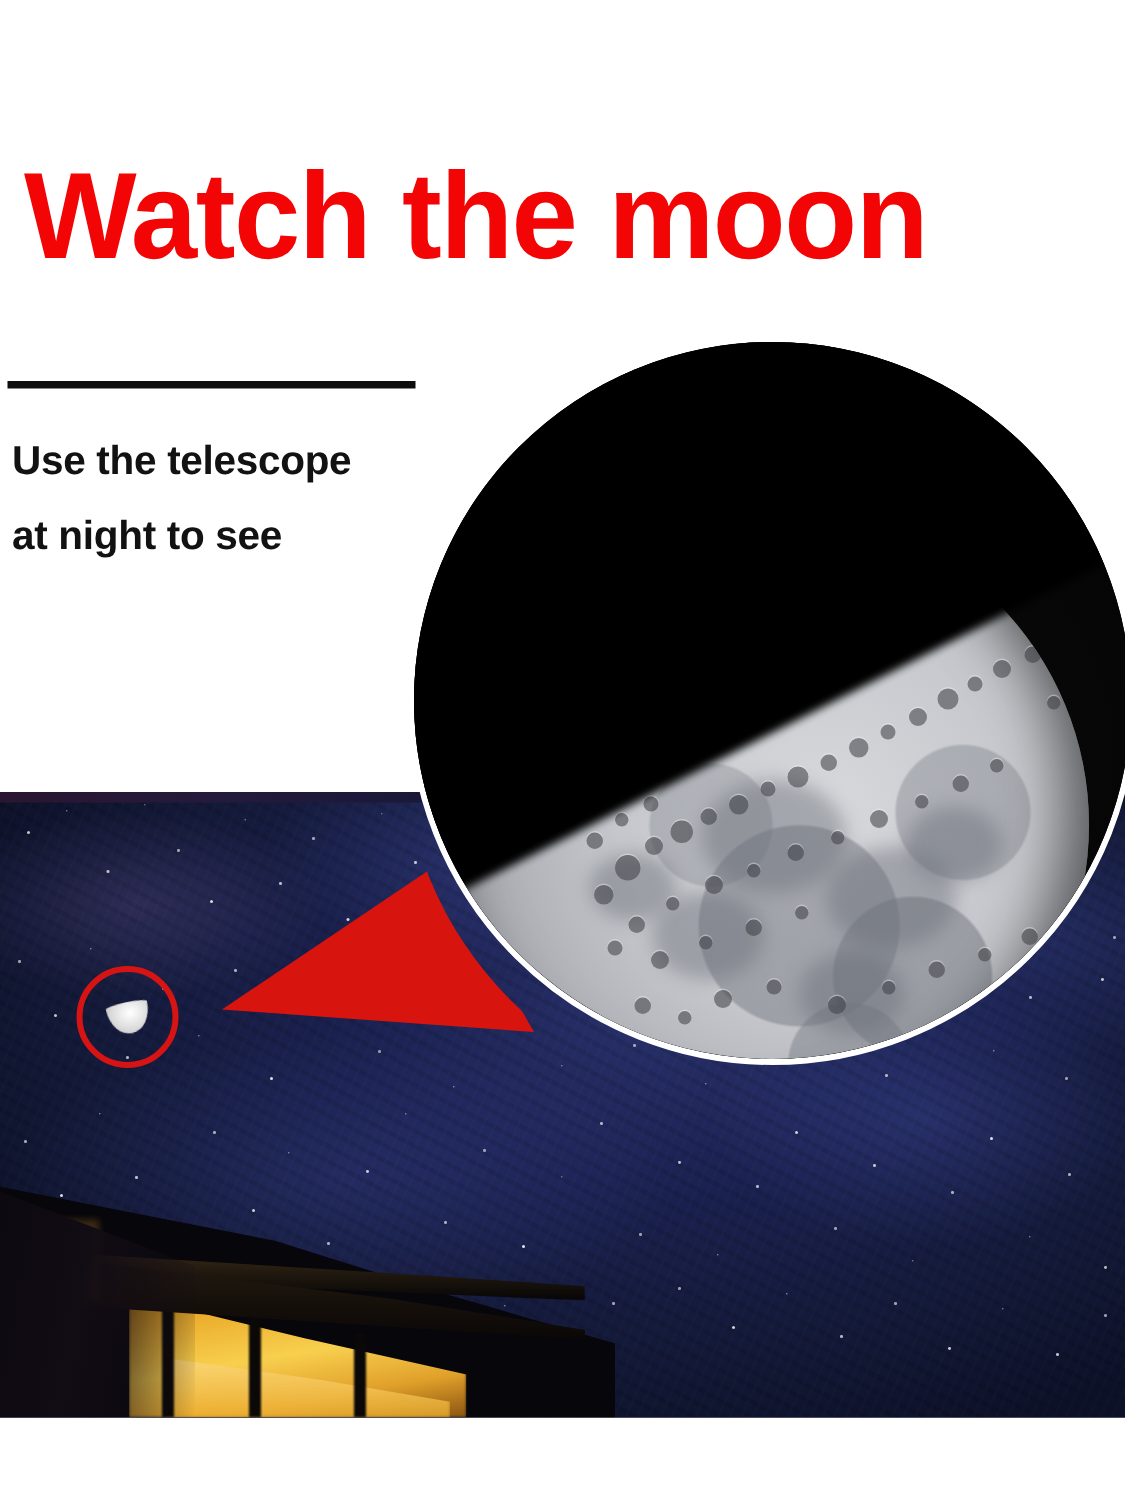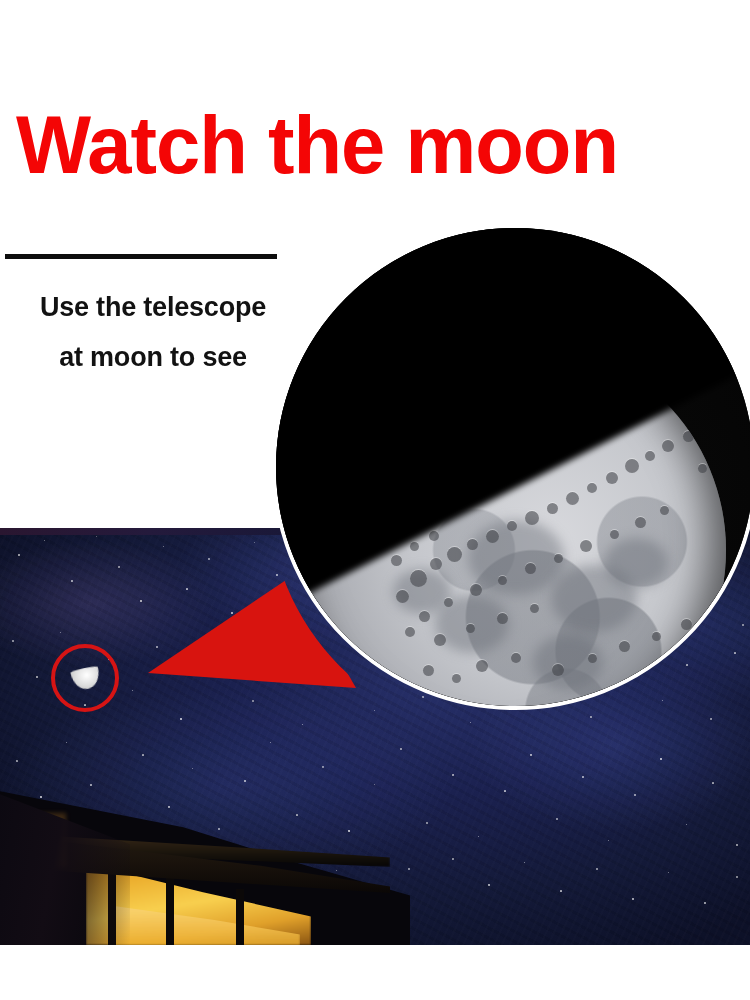--- a/index.html
+++ b/index.html
@@ -51,21 +51,21 @@
     left: 8px;
     top: 282px;
     width: 290px;
     font-family: "Liberation Sans", sans-serif;
     font-weight: bold;
     font-size: 27px;
     line-height: 50px;
     color: #121212;
     letter-spacing: -0.2px;
   }
-  .subtitle .sline { display: block; white-space: nowrap; text-align: center; }
+  .subtitle .sline { display: block; white-space: nowrap; }
 
   
   .night-photo {
     position: absolute;
     left: 0;
     top: 528px;
     width: 750px;
     height: 417px;
     overflow: hidden;
     background:
@@ -260,21 +260,21 @@
 <body>
 
 <div id="poster">
 
   <div class="headline">Watch the moon</div>
 
   <div class="rule"></div>
 
   <div class="subtitle">
     <span class="sline">Use the telescope</span>
-    <span class="sline">at moon to see</span>
+    <span class="sline">at night to see</span>
   </div>
 
   <div class="night-photo">
     <div class="mottle"></div>
     <div class="stars" id="starfield">
         <div class="star" style="left: 18px; top: 26px; width: 2px; height: 2px; opacity: 0.81;"></div>
         <div class="star" style="left: 44px; top: 12px; width: 1.4px; height: 1.4px; opacity: 0.54;"></div>
         <div class="star" style="left: 71px; top: 52px; width: 1.8px; height: 1.8px; opacity: 0.72;"></div>
         <div class="star" style="left: 96px; top: 8px; width: 1.2px; height: 1.2px; opacity: 0.45;"></div>
         <div class="star" style="left: 118px; top: 38px; width: 1.6px; height: 1.6px; opacity: 0.63;"></div>

